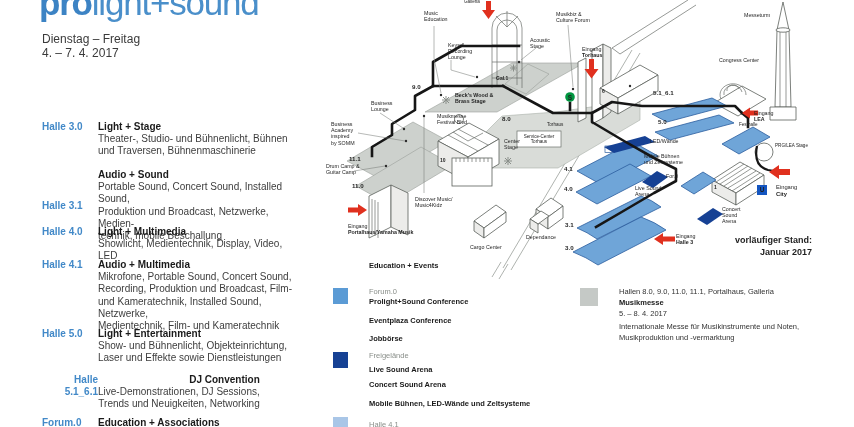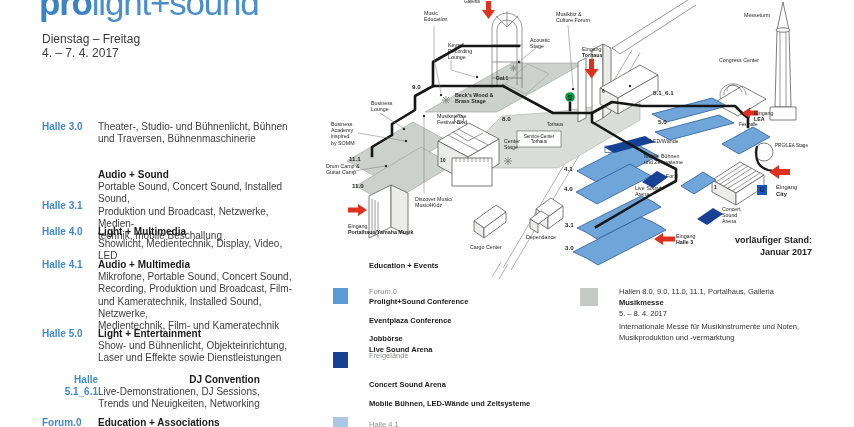--- a/index.html
+++ b/index.html
@@ -59,20 +59,21 @@
 
   <div class="hdr">
     <div>Dienstag – Freitag</div>
     <div>4. – 7. 4. 2017</div>
   </div>
 
   <div id="hall-list">
       <div class="hall-row" style="top: 121px;">
         <span class="hall-label">Halle 3.0</span>
         <div>
+          <div class="hall-title">Light + Stage</div>
           <div class="hall-desc">Theater-, Studio- und Bühnenlicht, Bühnen
 und Traversen, Bühnenmaschinerie</div>
         </div>
       </div>
       <div class="hall-row" style="top: 169px; align-items: center;">
         <span class="hall-label">Halle 3.1</span>
         <div>
           <div class="hall-title">Audio + Sound</div>
           <div class="hall-desc">Portable Sound, Concert Sound, Installed Sound,
 Produktion und Broadcast, Netzwerke, Medien-
@@ -336,21 +337,21 @@
   <div class="legend" id="legend">
     <div class="lg-abs lg-head" style="left:39px;top:5px">Education + Events</div>
     <div id="legend-groups">
         <div class="lg-sw" style="left: 3px; top: 33px; background: rgb(91, 155, 213);"></div>
         <div class="lg-abs lg-sub" style="left: 39px; top: 31px;">Forum.0</div>
         <div class="lg-abs lg-item" style="left: 39px; top: 41px;">Prolight+Sound Conference</div>
         <div class="lg-abs lg-item" style="left: 39px; top: 60px;">Eventplaza Conference</div>
         <div class="lg-abs lg-item" style="left: 39px; top: 78px;">Jobbörse</div>
         <div class="lg-sw" style="left: 3px; top: 97px; background: rgb(22, 65, 148);"></div>
         <div class="lg-abs lg-sub" style="left: 39px; top: 95px;">Freigelände</div>
-        <div class="lg-abs lg-item" style="left: 39px; top: 89px;">Live Sound Arena</div>
+        <div class="lg-abs lg-item" style="left: 39px; top: 109px;">Live Sound Arena</div>
         <div class="lg-abs lg-item" style="left: 39px; top: 124px;">Concert Sound Arena</div>
         <div class="lg-abs lg-item" style="left: 39px; top: 143px;">Mobile Bühnen, LED-Wände und Zeltsysteme</div>
         <div class="lg-sw" style="left: 3px; top: 162px; background: rgb(169, 198, 231);"></div>
         <div class="lg-abs lg-sub" style="left: 39px; top: 164px;">Halle 4.1</div>
       </div>
     <div class="lg-sw" id="right-swatch" style="left: 250px; top: 33px; width: 18px; height: 18px; background: rgb(197, 201, 198);"></div>
     <div class="lg-abs lg-line" style="left:289px;top:31px">Hallen 8.0, 9.0, 11.0, 11.1, Portalhaus, Galleria</div>
     <div class="lg-abs lg-name" style="left:289px;top:42px">Musikmesse</div>
     <div class="lg-abs lg-line" style="left:289px;top:53px">5. – 8. 4. 2017</div>
     <div class="lg-abs lg-line pre" style="left:289px;top:66px">Internationale Messe für Musikinstrumente und Noten,

